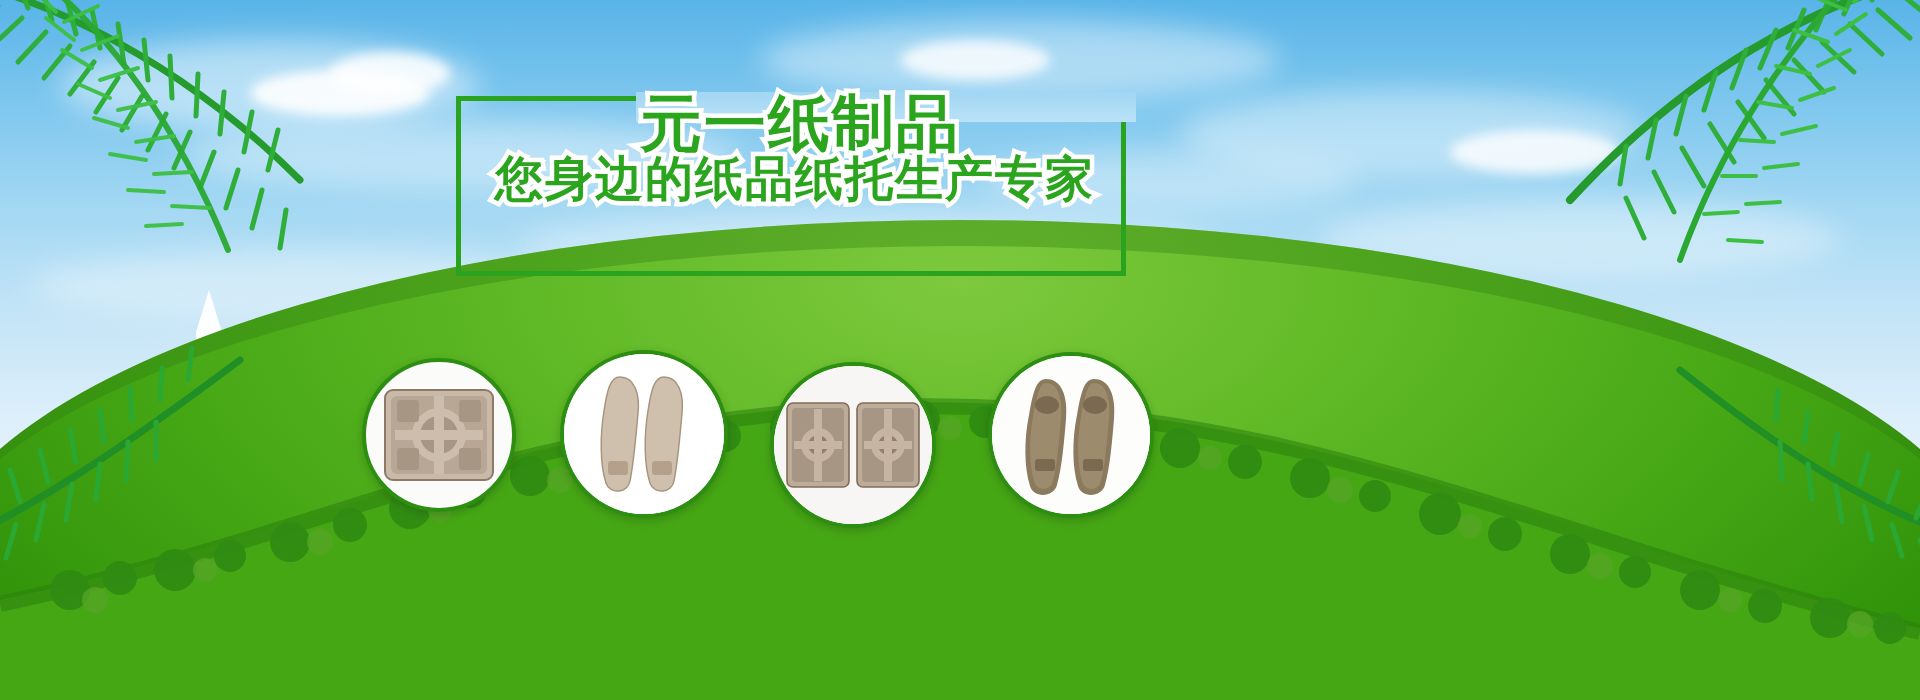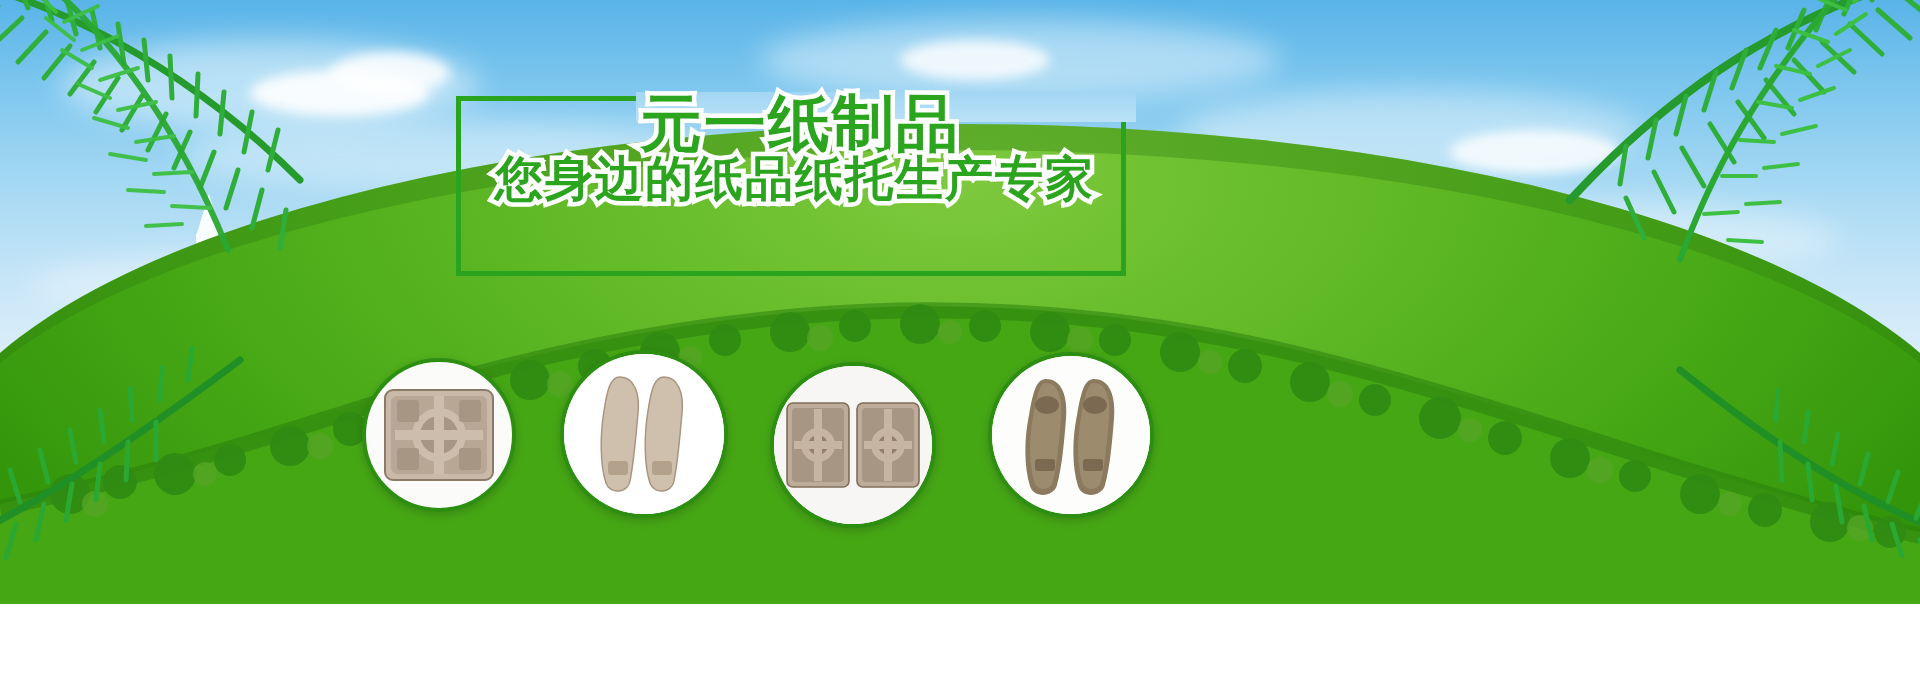--- a/index.html
+++ b/index.html
@@ -2,21 +2,21 @@
 <html><head>
 <meta charset="utf-8">
 <style>
   html,body{margin:0;padding:0;}
   body{
     width:1920px;height:700px;overflow:hidden;
     font-family:"Liberation Sans","DejaVu Sans",sans-serif;
   }
 
   .banner{
-    position:relative;width:1920px;height:604px;overflow:hidden;
+    position:relative;width:1920px;height:700px;overflow:hidden;
     background:linear-gradient(180deg,#59b4e8 0%,#7cc6ee 14%,#a4d8f3 30%,#c6e5f7 46%,#ddeffb 60%,#eaf5fc 72%,#f2f9fd 82%,#f7fbfe 92%,#fbfdfe 100%);
   }
 
   
   .cloud{position:absolute;border-radius:50%;background:rgba(255,255,255,.85);filter:blur(14px);}
   .cl1{left:60px;top:40px;width:420px;height:90px;opacity:.55;}
   .cl2{left:180px;top:120px;width:560px;height:70px;opacity:.45;}
   .cl3{left:760px;top:20px;width:520px;height:80px;opacity:.5;}
   .cl4{left:1180px;top:90px;width:460px;height:86px;opacity:.45;}
   .cl5{left:520px;top:210px;width:700px;height:70px;opacity:.4;}

